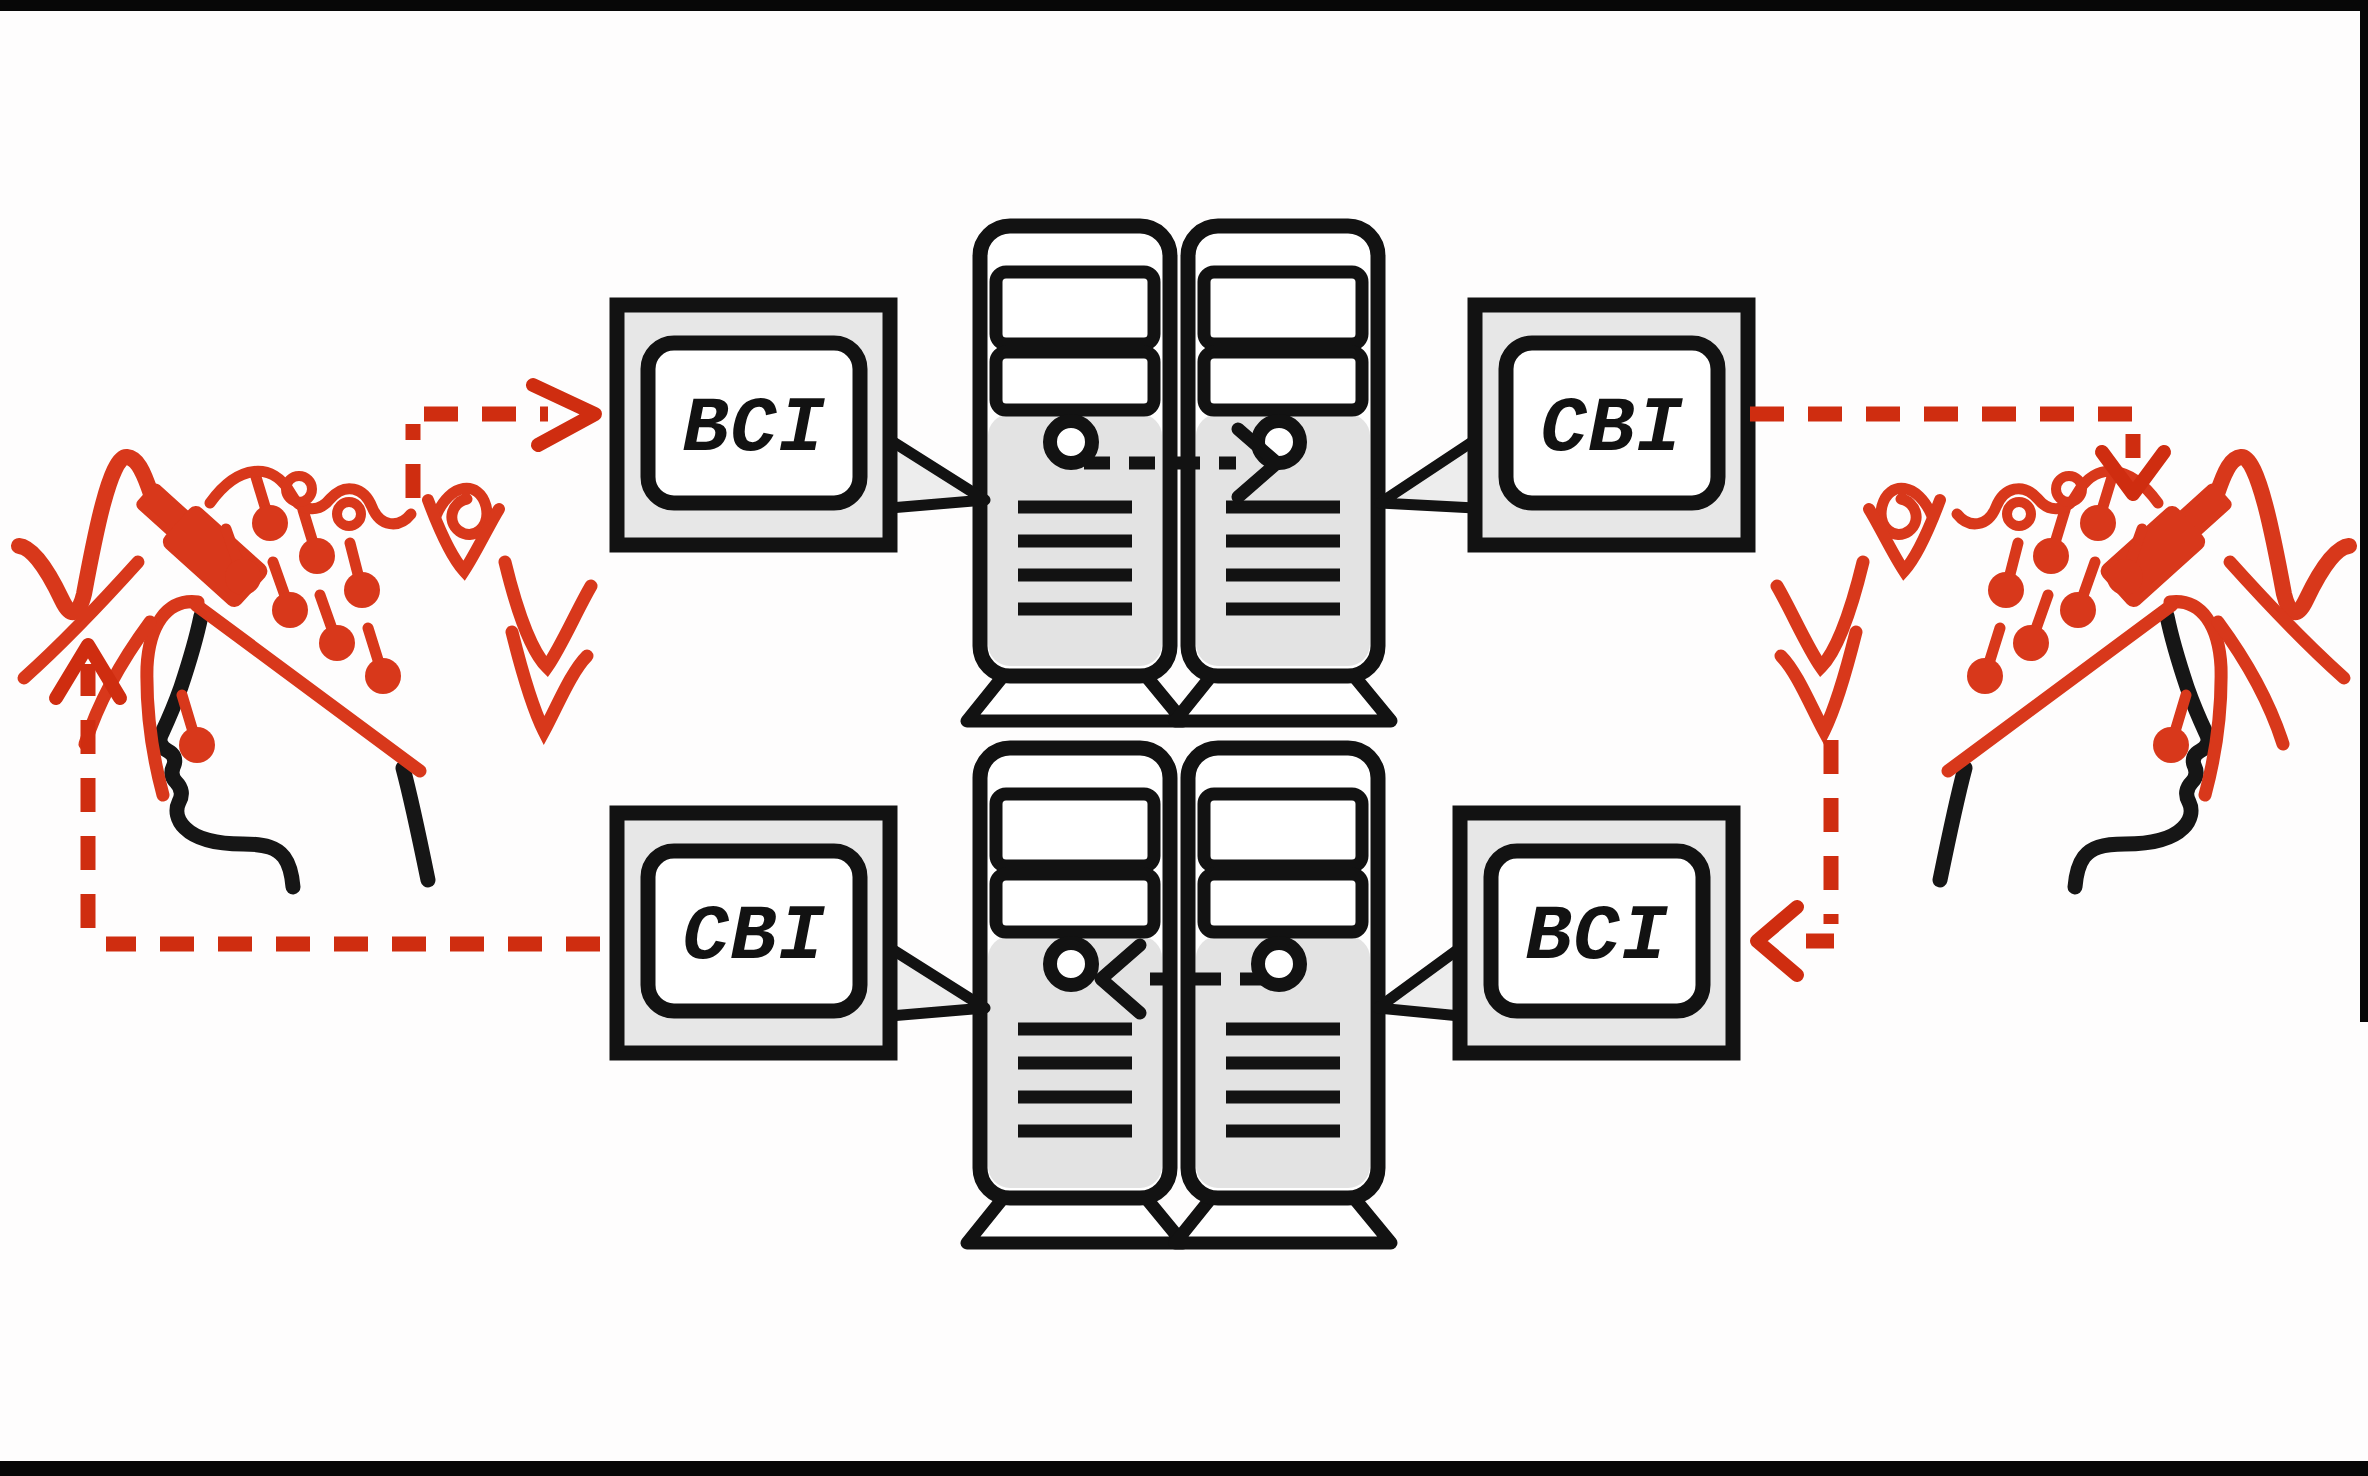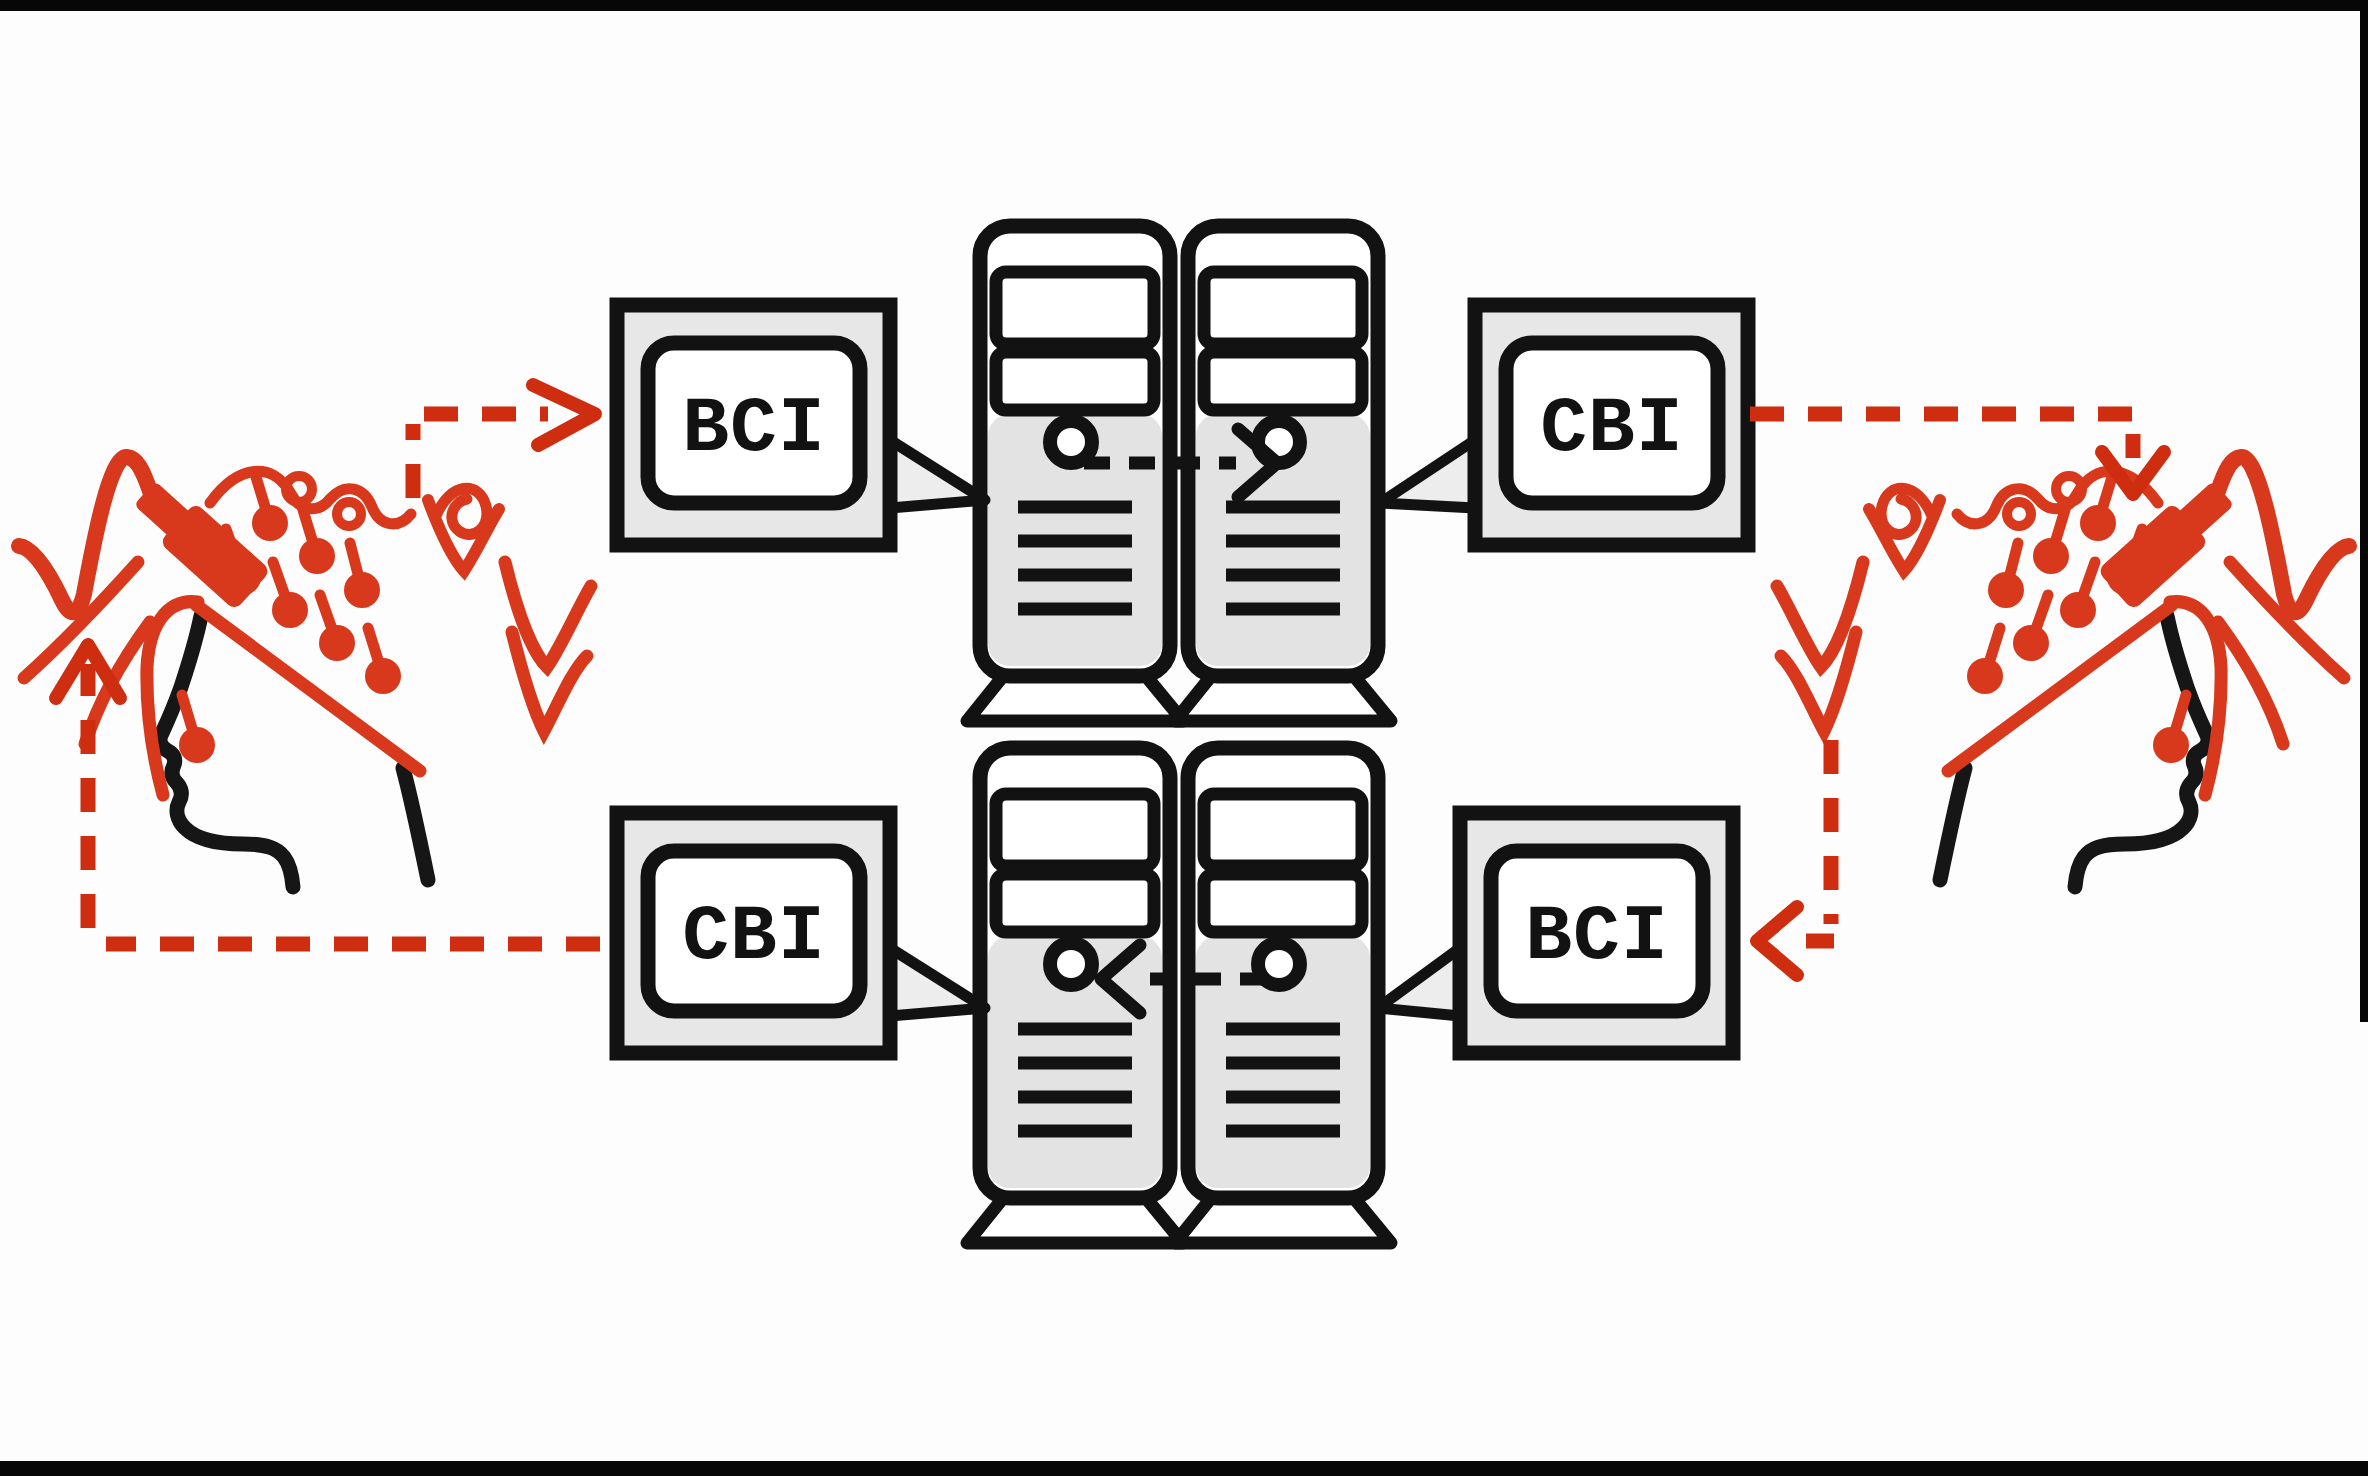--- a/index.html
+++ b/index.html
@@ -1,17 +1,17 @@
 <!DOCTYPE html>
 <html><head>
 <meta charset="utf-8">
 <style>
   html,body{margin:0;padding:0;background:#ffffff;}
   body{width:2368px;height:1476px;position:relative;font-family:"Liberation Mono","DejaVu Sans Mono",monospace;}
-  #stage{position:absolute;inset:0;}
+  #stage{position:absolute;inset:0;font-style:italic;}
   svg{display:block;width:2368px;height:1476px;}
   .label-text{
     font-family:"Liberation Mono","DejaVu Sans Mono",monospace;
     font-weight:700;font-size:78px;fill:#121212;letter-spacing:1px;
   }
 </style>
 </head>
 <body>
 
 <div id="stage">

